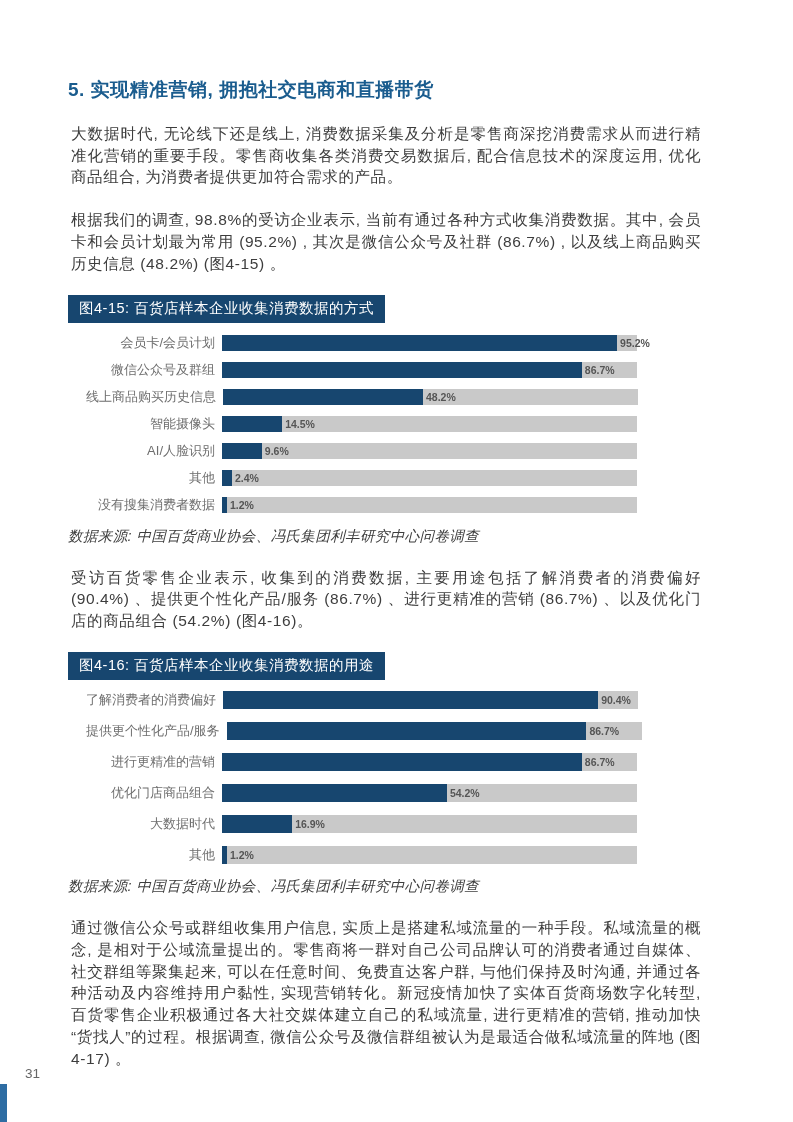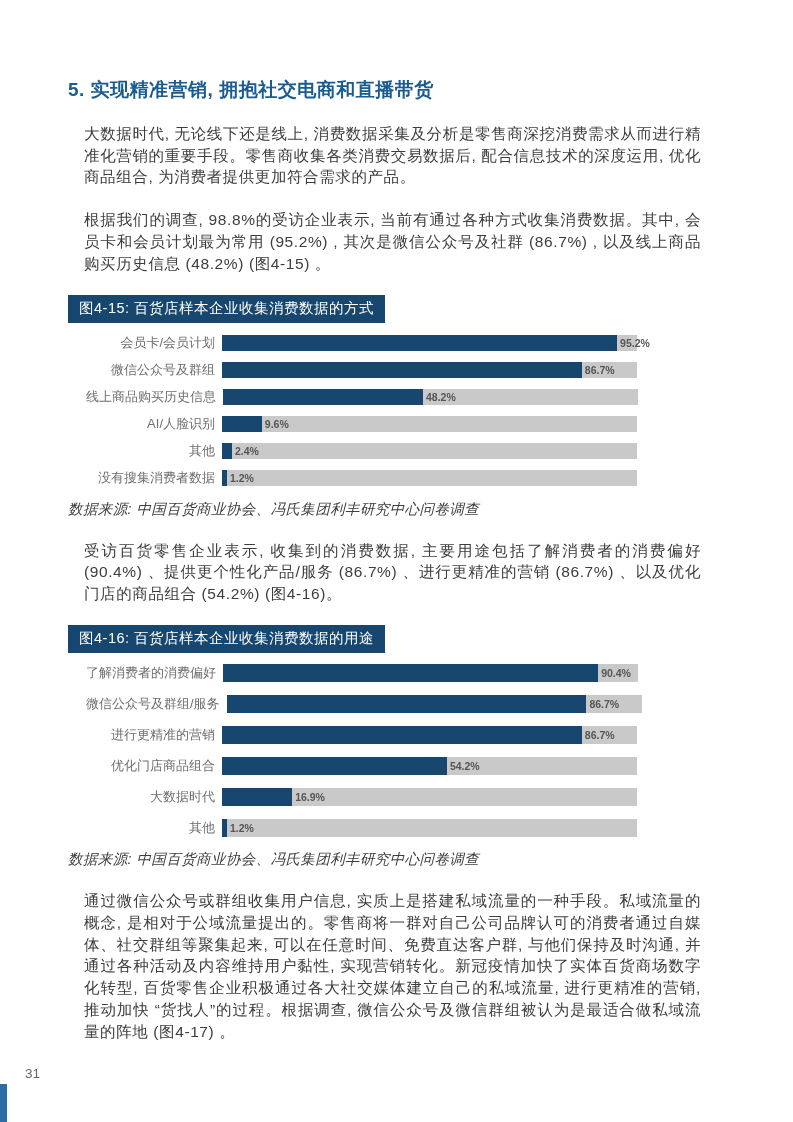--- a/index.html
+++ b/index.html
@@ -19,21 +19,21 @@
   }
   h1.section-heading {
     margin: 78px 0 0 0;
     font-size: 19px;
     font-weight: bold;
     color: var(--heading, #1a5c8e);
     line-height: 1.25;
     letter-spacing: 0.5px;
   }
   p.body-para {
-    margin: 21px 0 0 16px;
+    margin: 21px 0 0 3px;
     font-size: 15.5px;
     line-height: 21.8px;
     color: var(--body-text, #3d3d3d);
     letter-spacing: 0.6px;
     text-align: justify;
   }
   section.figure { margin: 20px 0 0 0; }
   .fig-title {
     display: inline-block;
     background: var(--figure-title-bg, #17466f);
@@ -130,20 +130,27 @@
             </div>
           </div>
           <div class="bar-row">
             <div class="bar-label">线上商品购买历史信息</div>
             <div class="bar-track">
               <div class="bar-fill" style="width: 48.2%;"></div>
               <span class="bar-value" style="left: 48.2%;">48.2%</span>
             </div>
           </div>
           <div class="bar-row">
+            <div class="bar-label">智能摄像头</div>
+            <div class="bar-track">
+              <div class="bar-fill" style="width: 14.5%;"></div>
+              <span class="bar-value" style="left: 14.5%;">14.5%</span>
+            </div>
+          </div>
+          <div class="bar-row">
             <div class="bar-label">AI/人脸识别</div>
             <div class="bar-track">
               <div class="bar-fill" style="width: 9.6%;"></div>
               <span class="bar-value" style="left: 9.6%;">9.6%</span>
             </div>
           </div>
           <div class="bar-row">
             <div class="bar-label">其他</div>
             <div class="bar-track">
               <div class="bar-fill" style="width: 2.4%;"></div>
@@ -167,21 +174,21 @@
       <div class="fig-title">图4-16: 百货店样本企业收集消费数据的用途</div>
       <div class="chart" data-chart="1">
           <div class="bar-row">
             <div class="bar-label">了解消费者的消费偏好</div>
             <div class="bar-track">
               <div class="bar-fill" style="width: 90.4%;"></div>
               <span class="bar-value" style="left: 90.4%;">90.4%</span>
             </div>
           </div>
           <div class="bar-row">
-            <div class="bar-label">微信公众号及群组/服务</div>
+            <div class="bar-label">提供更个性化产品/服务</div>
             <div class="bar-track">
               <div class="bar-fill" style="width: 86.7%;"></div>
               <span class="bar-value" style="left: 86.7%;">86.7%</span>
             </div>
           </div>
           <div class="bar-row">
             <div class="bar-label">进行更精准的营销</div>
             <div class="bar-track">
               <div class="bar-fill" style="width: 86.7%;"></div>
               <span class="bar-value" style="left: 86.7%;">86.7%</span>

